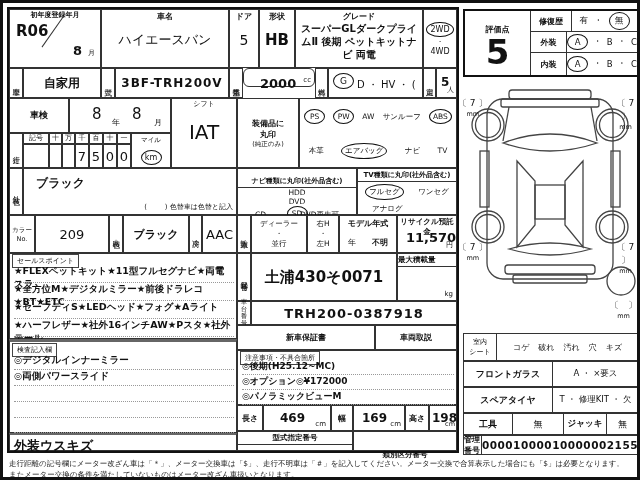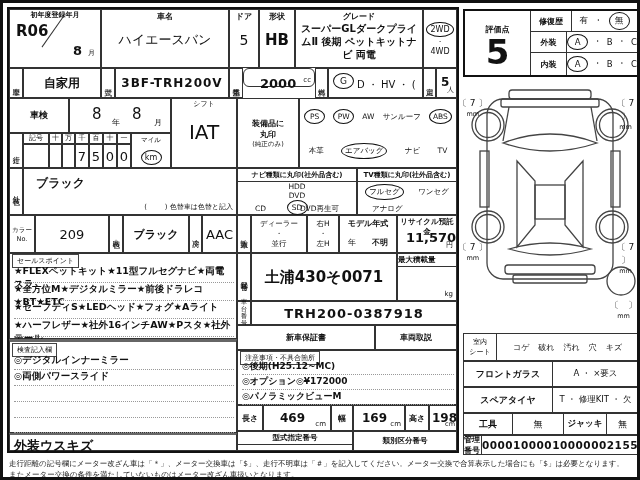--- a/index.html
+++ b/index.html
@@ -163,21 +163,21 @@
       </div>
       <div style="display:flex;justify-content:space-around;align-items:center;height:33px;font-size:7.5px;">
         <span>本革</span>
         <span class="circ">エアバッグ</span>
         <span>ナビ</span>
         <span>TV</span>
       </div>
     </div>
 
     <div class="cell" style="left:228px;top:159px;width:120px;height:47px;">
-      <div style="font-size:7px;font-weight:bold;text-align:center;border-bottom:1px solid #333;padding:1px 0;">ナビ種類に丸印(社外品含む)</div>
+      <div style="font-size:7px;font-weight:bold;text-align:center;border-bottom:1px solid #333;padding:1px 0;margin-top:6px;">ナビ種類に丸印(社外品含む)</div>
       <div style="display:flex;justify-content:space-around;align-items:center;height:19px;font-size:7.5px;flex-direction:column;">
         <span>HDD</span>
         <span>DVD</span>
         <span class="circ">SD</span>
       </div>
       <div style="display:flex;justify-content:space-around;align-items:center;height:15px;font-size:7.5px;">
         <span>CD</span>
         <span>DVD再生可</span>
       </div>
     </div>
@@ -250,21 +250,21 @@
     <div class="cell ctr" style="left:396px;top:396px;width:24px;height:26px;font-size:8px;font-weight:bold;">高さ</div>
     <div class="cell" style="left:420px;top:396px;width:28px;height:26px;">
       <span style="position:absolute;left:2px;top:5px;font-size:12px;font-weight:bold;">198</span>
       <span style="position:absolute;right:1px;bottom:2px;font-size:6.5px;">cm</span>
     </div>
 
     <div class="cell" style="left:228px;top:422px;width:116px;height:20px;">
       <div style="font-size:7.5px;font-weight:bold;text-align:center;border-bottom:1px solid #333;padding:1px 0;">型式指定番号</div>
     </div>
     <div class="cell" style="left:344px;top:422px;width:104px;height:20px;">
-      <div style="font-size:7.5px;font-weight:bold;text-align:center;border-bottom:1px solid #333;padding:4px 0;">類別区分番号</div>
+      <div style="font-size:7.5px;font-weight:bold;text-align:center;border-bottom:1px solid #333;padding:18px 0;">類別区分番号</div>
     </div>
   </div>
 
   <div class="abs" style="left:460px;top:6px;width:176px;height:68px;border:2px solid #111;">
     <div class="abs" style="left:0;top:0;width:66px;height:64px;border-right:1px solid #333;">
       <div style="font-size:8px;font-weight:bold;text-align:center;margin-top:13px;">評価点</div>
       <div style="font-size:34px;font-weight:bold;text-align:center;line-height:1;">5</div>
     </div>
     <div class="abs" style="left:66px;top:0;width:106px;height:21px;border-bottom:1px solid #333;display:flex;">
       <span class="ctr" style="width:40px;font-size:8px;font-weight:bold;border-right:1px solid #333;">修復歴</span>

